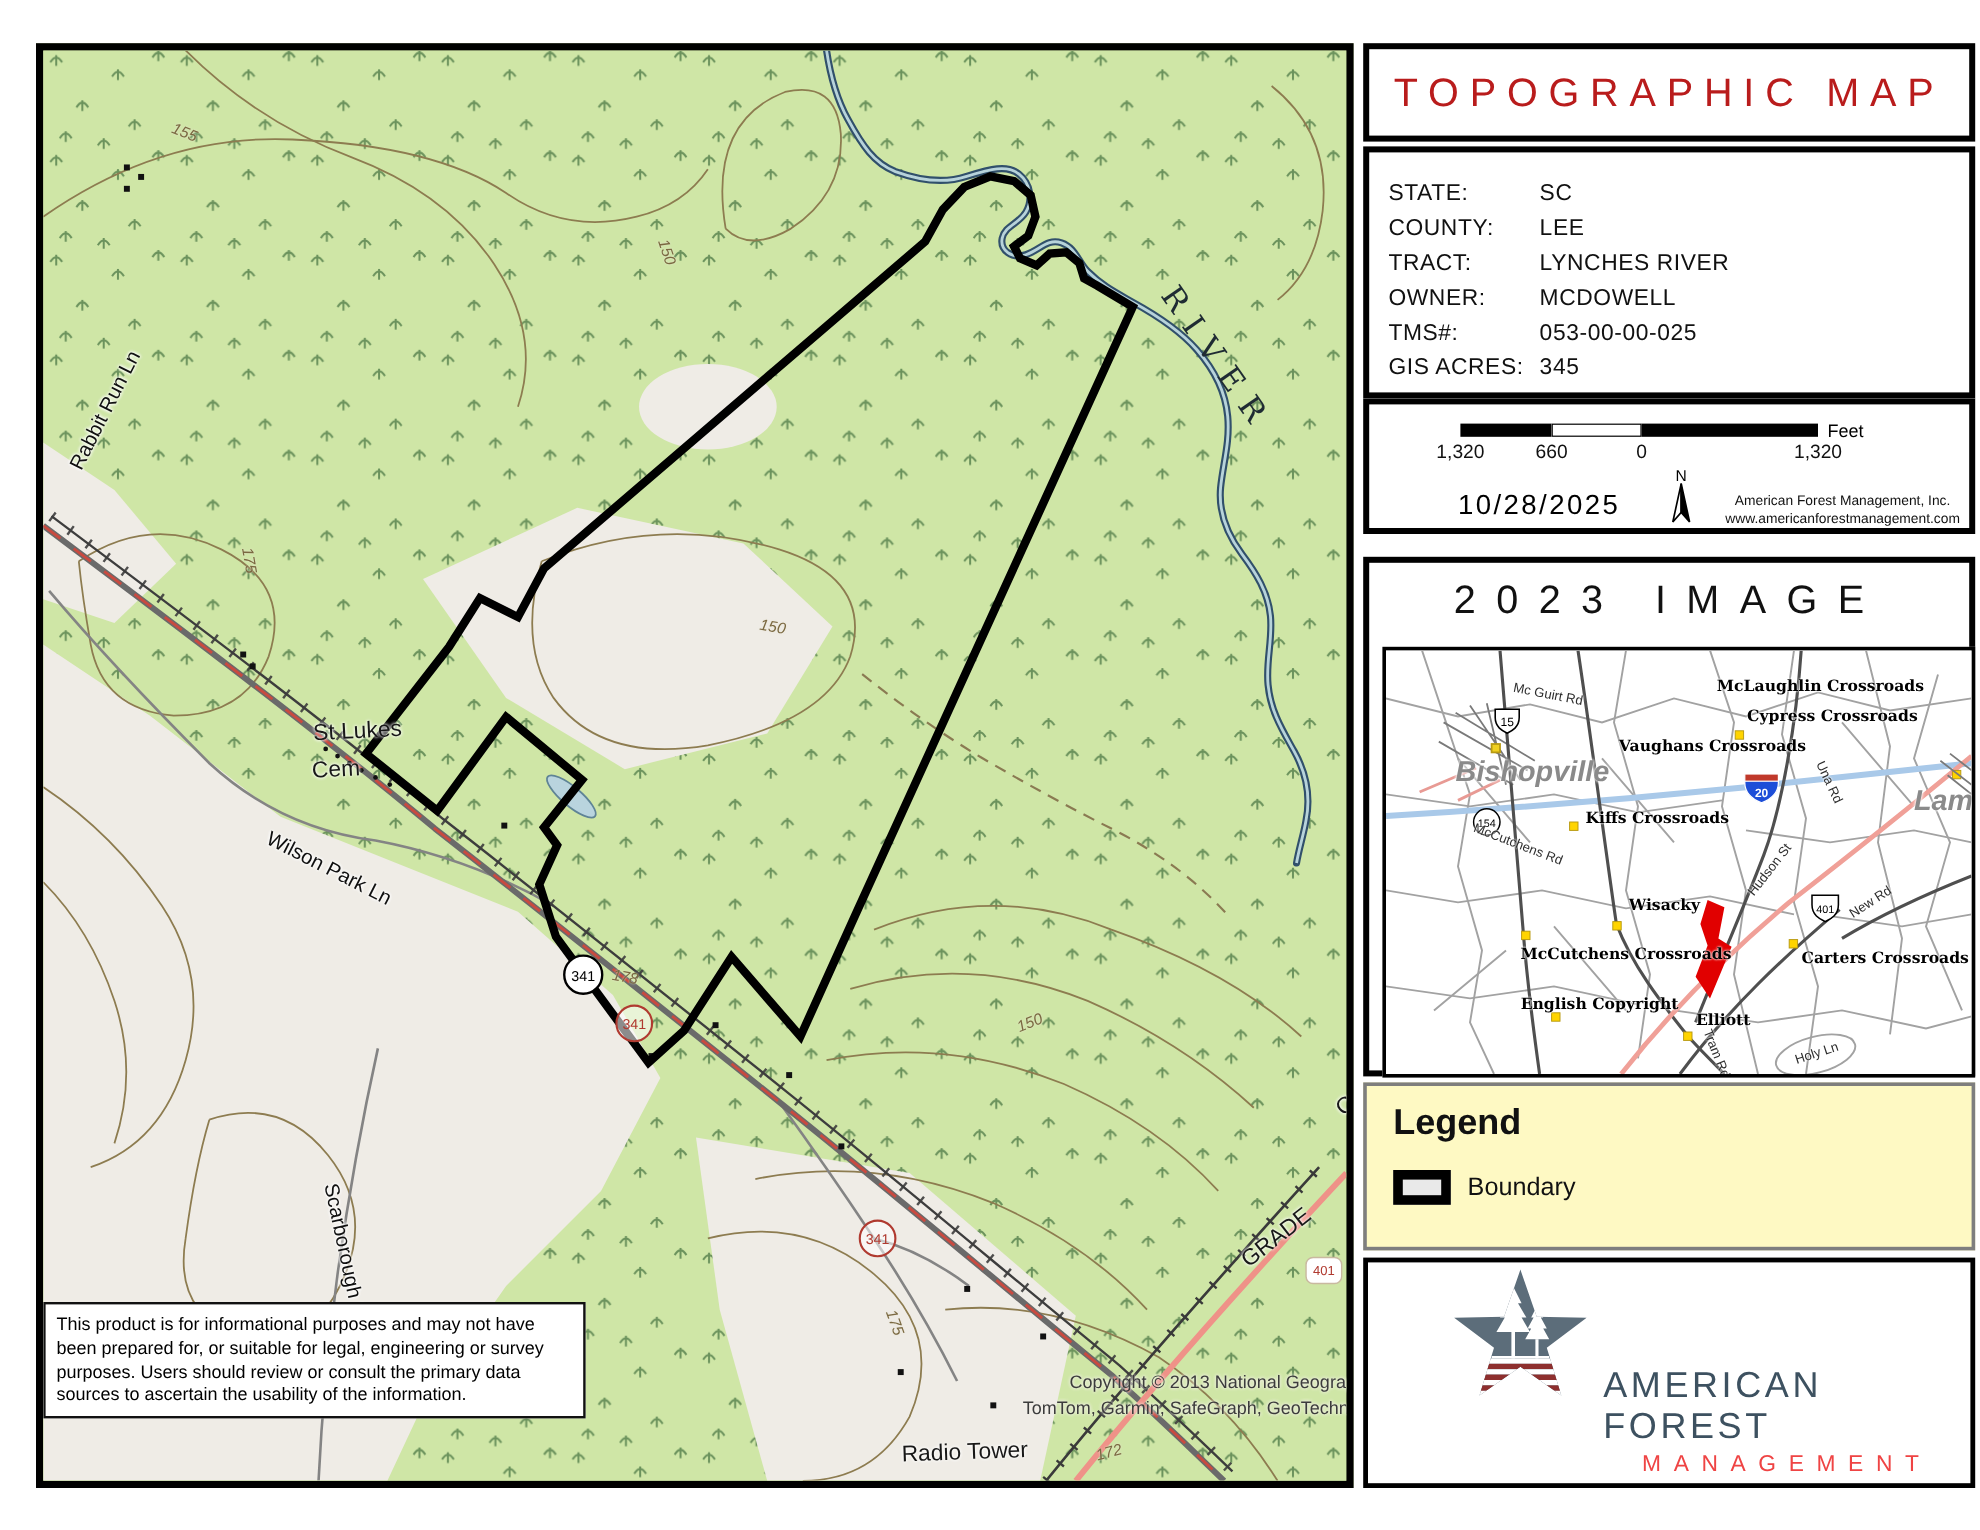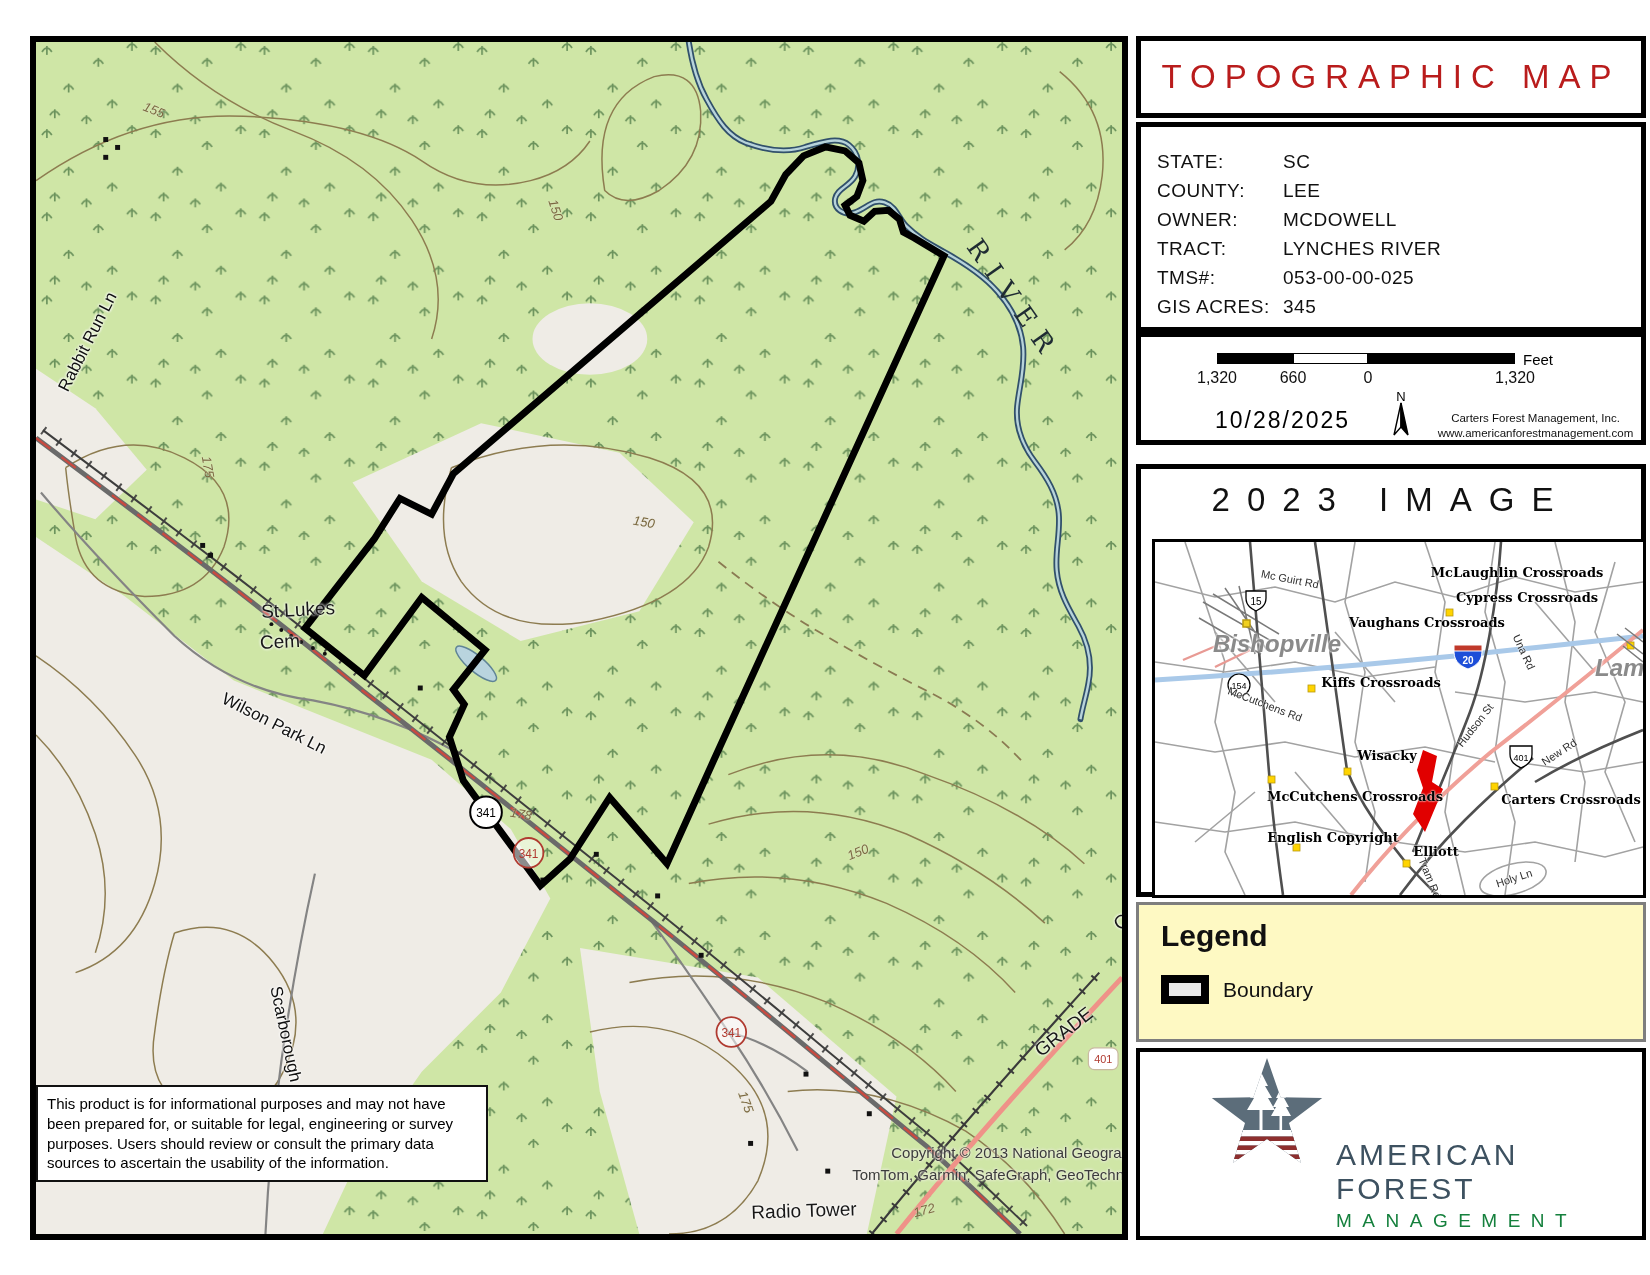--- a/index.html
+++ b/index.html
@@ -60,21 +60,21 @@
         text-shadow:0 0 2px #fff,0 0 2px #fff;}
   .legend-box{top:866px;height:140px;background:#fef9c3;border:3px solid #7e7e7e;}
   .legend-box h3{margin:14px 0 0 22px;font:700 30px "Liberation Sans",sans-serif;color:#111;}
   .legend-item{position:absolute;left:22px;top:70px;display:flex;align-items:center;}
   .legend-swatch{width:32px;height:13px;border:8px solid #000;background:#e9e9e9;}
   .legend-item .lab{margin-left:14px;font:400 21px "Liberation Sans",sans-serif;color:#111;}
   .logo-box{top:1012px;height:192px;border:4px solid #000;}
   .logo-star{position:absolute;left:62px;top:-6px;}
   .logo-text{position:absolute;left:196px;top:86px;}
   .logo-l1{font:400 30px "Liberation Sans",sans-serif;letter-spacing:3px;color:#3d5160;}
-  .logo-l2{font:400 19px "Liberation Sans",sans-serif;letter-spacing:10.5px;color:#15803d;margin-top:4px;}
+  .logo-l2{font:400 19px "Liberation Sans",sans-serif;letter-spacing:10.5px;color:#ef4444;margin-top:4px;text-align:center;}
 </style>
 </head>
 <body>
 
 <div class="page">
 
   <div class="map-frame">
     <svg viewBox="0 0 1098 1204" preserveAspectRatio="none">
       <defs>
         <pattern id="trees" width="110" height="84" patternUnits="userSpaceOnUse">
@@ -222,26 +222,26 @@
       <div id="info-rows">
           <div class="info-row">
             <span class="lab">STATE:</span>
             <span class="val">SC</span>
           </div>
           <div class="info-row">
             <span class="lab">COUNTY:</span>
             <span class="val">LEE</span>
           </div>
           <div class="info-row">
+            <span class="lab">TRACT:</span>
+            <span class="val">LYNCHES RIVER</span>
+          </div>
+          <div class="info-row">
             <span class="lab">OWNER:</span>
             <span class="val">MCDOWELL</span>
-          </div>
-          <div class="info-row">
-            <span class="lab">TRACT:</span>
-            <span class="val">LYNCHES RIVER</span>
           </div>
           <div class="info-row">
             <span class="lab">TMS#:</span>
             <span class="val">053-00-00-025</span>
           </div>
           <div class="info-row">
             <span class="lab">GIS ACRES:</span>
             <span class="val">345</span>
           </div>
         </div>
@@ -258,21 +258,21 @@
       <span class="tick" style="left:152px">660</span>
       <span class="tick" style="left:227px">0</span>
       <span class="tick" style="left:374px">1,320</span>
       <div class="sdate">10/28/2025</div>
       <svg class="north" viewBox="0 0 40 52">
         <text x="20" y="12" text-anchor="middle" font-size="13" font-family="Liberation Sans, sans-serif">N</text>
         <path d="M20,14 L13,46 L20,38 Z" fill="#fff" stroke="#000" stroke-width="1.4"></path>
         <path d="M20,14 L27,46 L20,38 Z" fill="#000" stroke="#000" stroke-width="1.4"></path>
       </svg>
       <div class="company">
-        <div>Carters Forest Management, Inc.</div>
+        <div>American Forest Management, Inc.</div>
         <div>www.americanforestmanagement.com</div>
       </div>
     </div>
 
     <div class="sbox image-box">
       <h2>2023 IMAGE</h2>
       <div class="inset">
         <svg width="488" height="353" viewBox="0 0 488 353">
           <rect x="0" y="0" width="488" height="353" fill="#fff"></rect>
 

